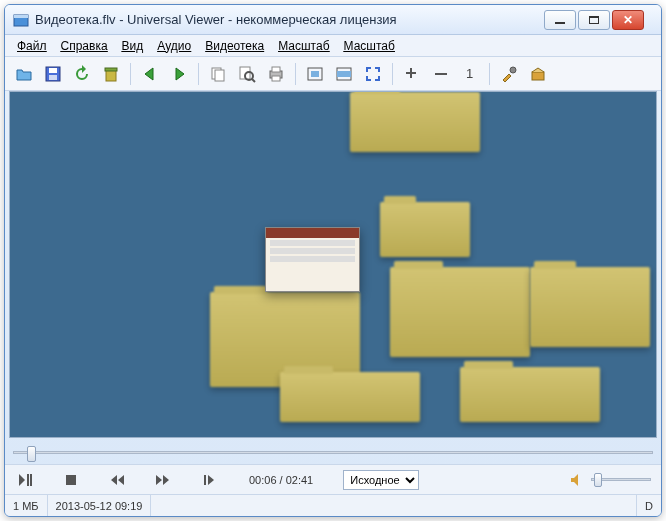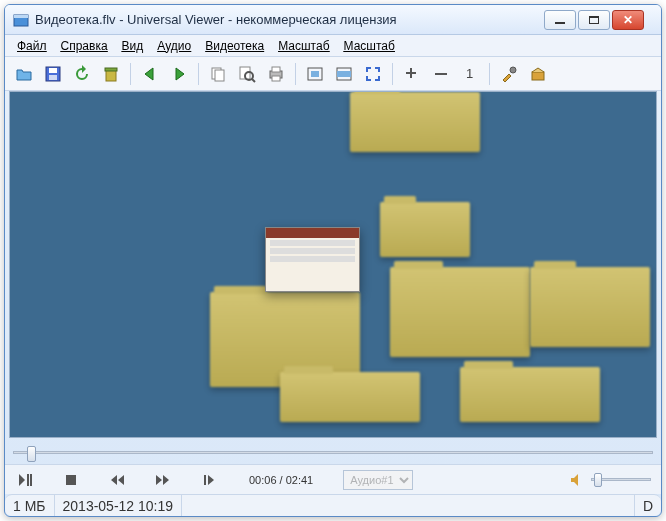--- a/index.html
+++ b/index.html
@@ -35,21 +35,21 @@
   .seek-track{position:absolute;left:0;right:0;top:9px;height:3px;background:#d3dbe6;border:1px solid #aab7c9;}
   .seek-thumb{position:absolute;top:4px;width:9px;height:16px;background:linear-gradient(#fefefe,#d6dfeb);border:1px solid #8fa2bc;border-radius:2px;}
   .controls{height:30px;display:flex;align-items:center;padding:0 10px;gap:26px;border-top:1px solid #c9d7ea;background:#eef3fa;}
   .cbtn{width:20px;height:20px;display:flex;align-items:center;justify-content:center;cursor:default;color:#444;}
   .ctime{font-size:11px;color:#333;padding:0 4px;}
   .combo{height:20px;border:1px solid #9fb2cb;background:#fff;font-size:11px;padding:0 2px;}
   .combo.disabled{color:#999;background:#f4f4f4;}
   .vol{display:flex;align-items:center;gap:4px;margin-left:auto;}
   .vol-track{width:60px;height:3px;background:#d3dbe6;border:1px solid #aab7c9;position:relative;}
   .vol-thumb{position:absolute;top:-6px;left:2px;width:8px;height:14px;background:linear-gradient(#fff,#d6dfeb);border:1px solid #8fa2bc;border-radius:2px;}
-  .statusbar{height:22px;display:flex;align-items:center;border-top:1px solid #c9d7ea;background:#eef3fa;font-size:14px;color:#333;border-radius:7px;}
+  .statusbar{height:22px;display:flex;align-items:center;border-top:1px solid #c9d7ea;background:#eef3fa;font-size:11px;color:#333;}
   .statusbar .cell{padding:0 8px;border-right:1px solid #c9d7ea;height:100%;display:flex;align-items:center;}
   .statusbar .spacer{flex:1;}
   .u{text-decoration:underline;text-decoration-thickness:1px;text-underline-offset:1px;}
   svg{display:block}
 </style>
 </head>
 <body>
 
 <div class="window">
 
@@ -231,33 +231,33 @@
           <path d="M1 1l6 5-6 5zM8 1l6 5-6 5z" fill="#555"></path>
         </svg>
       </div>
     <div class="cbtn">
         <svg width="12" height="12">
           <rect x="1" y="1" width="2" height="10" fill="#555"></rect>
           <path d="M5 1l6 5-6 5z" fill="#555"></path>
         </svg>
       </div>
     <span class="ctime">00:06 / 02:41</span>
-    <select class="combo disabled" disabled=""><option>Аудио#1</option></select>
+    <select class="combo"><option>Исходное</option></select>
     <div class="vol">
       <div class="cbtn">
           <svg width="14" height="14">
             <path d="M1 5h3l4-4v12l-4-4H1z" fill="#d9a23a"></path>
           </svg>
         </div>
       <div class="vol-track">
           <div class="vol-thumb"></div>
         </div>
     </div>
   </div>
 
   <div class="statusbar">
     <div class="cell">1 МБ</div>
-    <div class="cell">2013-05-12 10:19</div>
+    <div class="cell">2013-05-12 09:19</div>
     <div class="cell spacer"></div>
     <div class="cell" style="border-right:none">D</div>
   </div>
 
 </div>
 
 </body></html>

